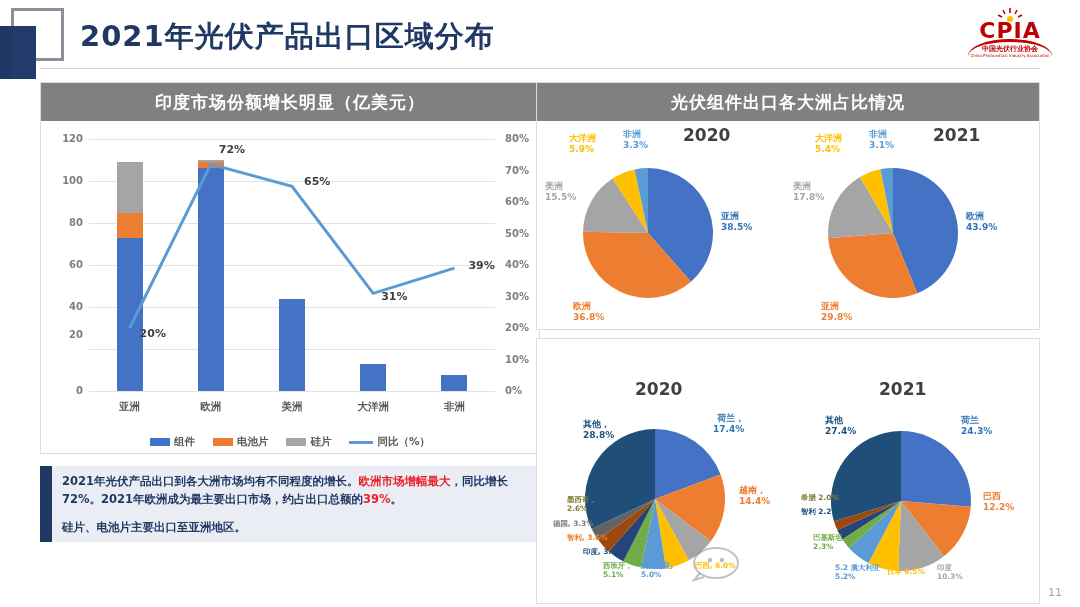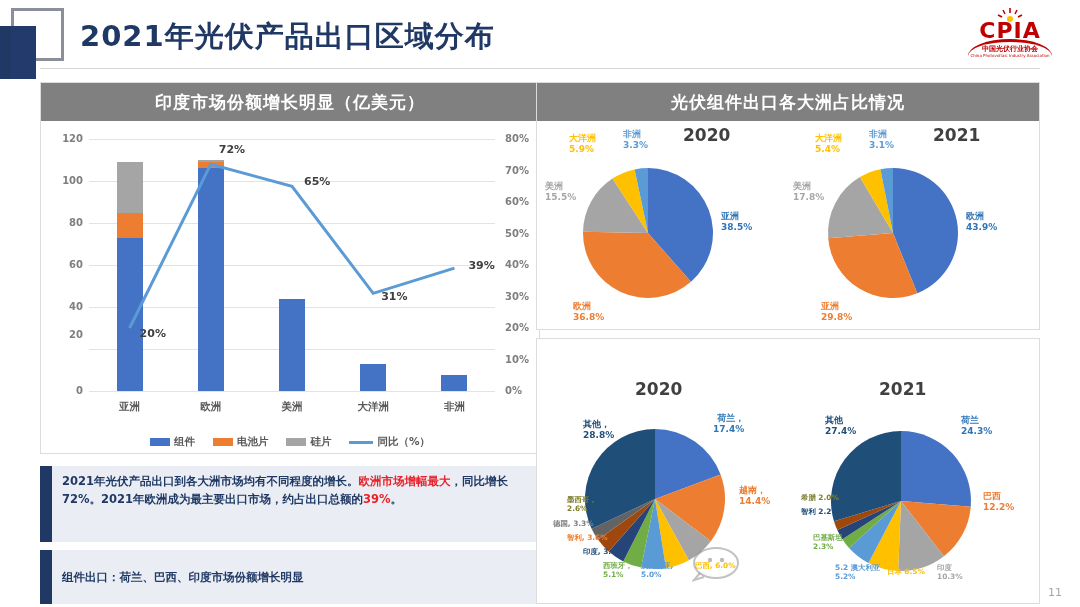--- a/index.html
+++ b/index.html
@@ -175,26 +175,21 @@
     </div>
 </div>
 
 <div id="notes">
   <div class="note-row" style="top:0;width:500px;">
     <div class="note-bar"></div>
     <div class="note-bg" style="width:488px;height:76px;">
       <div class="note-txt">
         <span>2021年光伏产品出口到各大洲市场均有不同程度的增长。</span><span class="red">欧洲市场增幅最大</span><span>，同比增长72%。2021年欧洲成为最主要出口市场，约占出口总额的</span><span class="red">39%</span><span>。</span>
       </div>
-    </div>
-  </div>
-  <div class="note-row" style="top:84px;width:500px;">
-    <div class="note-bar"></div>
-    <div class="note-bg" style="width:488px;height:54px;display:flex;align-items:center;">
-      <div class="note-txt">组件出口：荷兰、巴西、印度市场份额增长明显</div>
+      <div class="note-txt" style="margin-top:9px;">硅片、电池片主要出口至亚洲地区。</div>
     </div>
   </div>
 </div>
 
 <div class="panel" id="panel-pie-continent">
   <div class="panel-head">光伏组件出口各大洲占比情况</div>
   <div class="pie-wrap" id="pie-c2020" style="left:6px;top:40px;width:248px;height:205px;">
       <div class="pie-year" style="left: 140px; top: 2px;">2020</div>
       <svg width="248" height="205" style="position: absolute; left: 0px; top: 0px;">
         <path d="M 105 110 L 105 45 A 65 65 0 0 1 147.98527124603737 158.75721952597985 Z" fill="#4472c4"></path>

